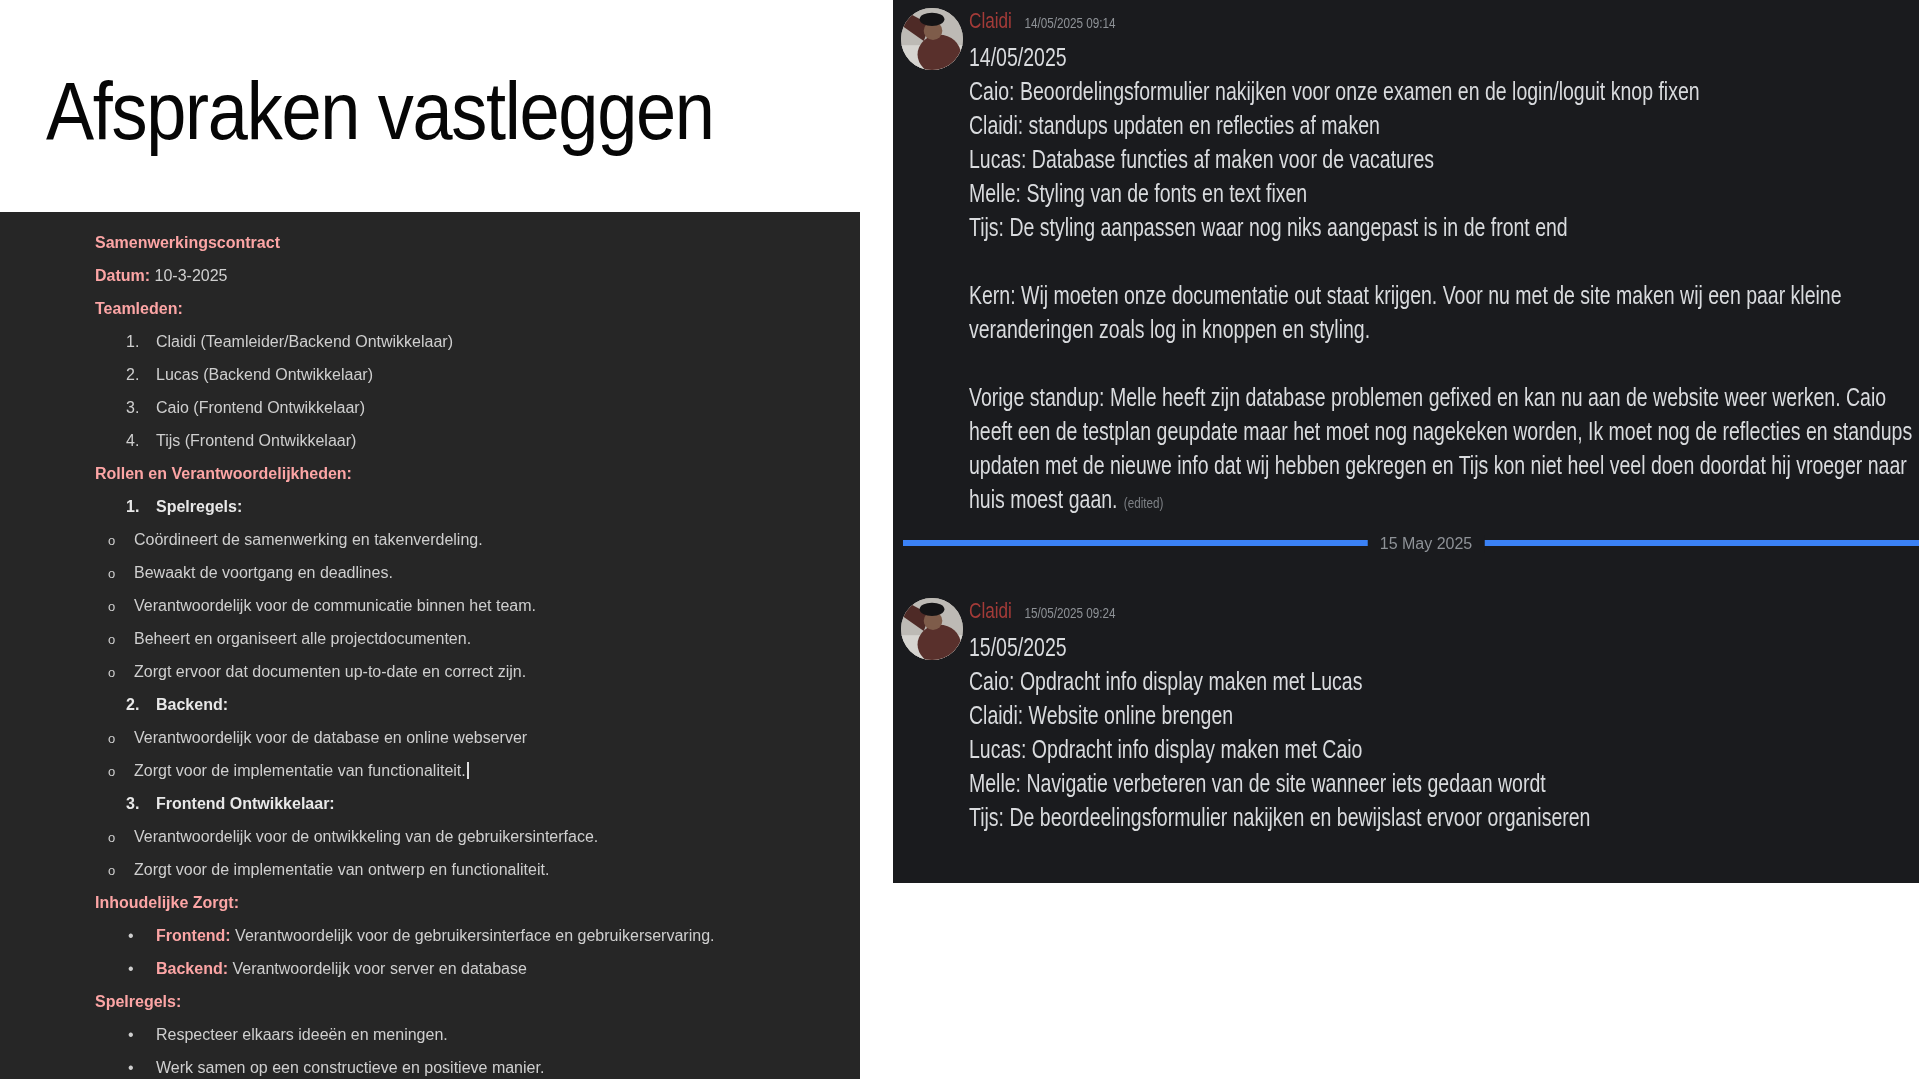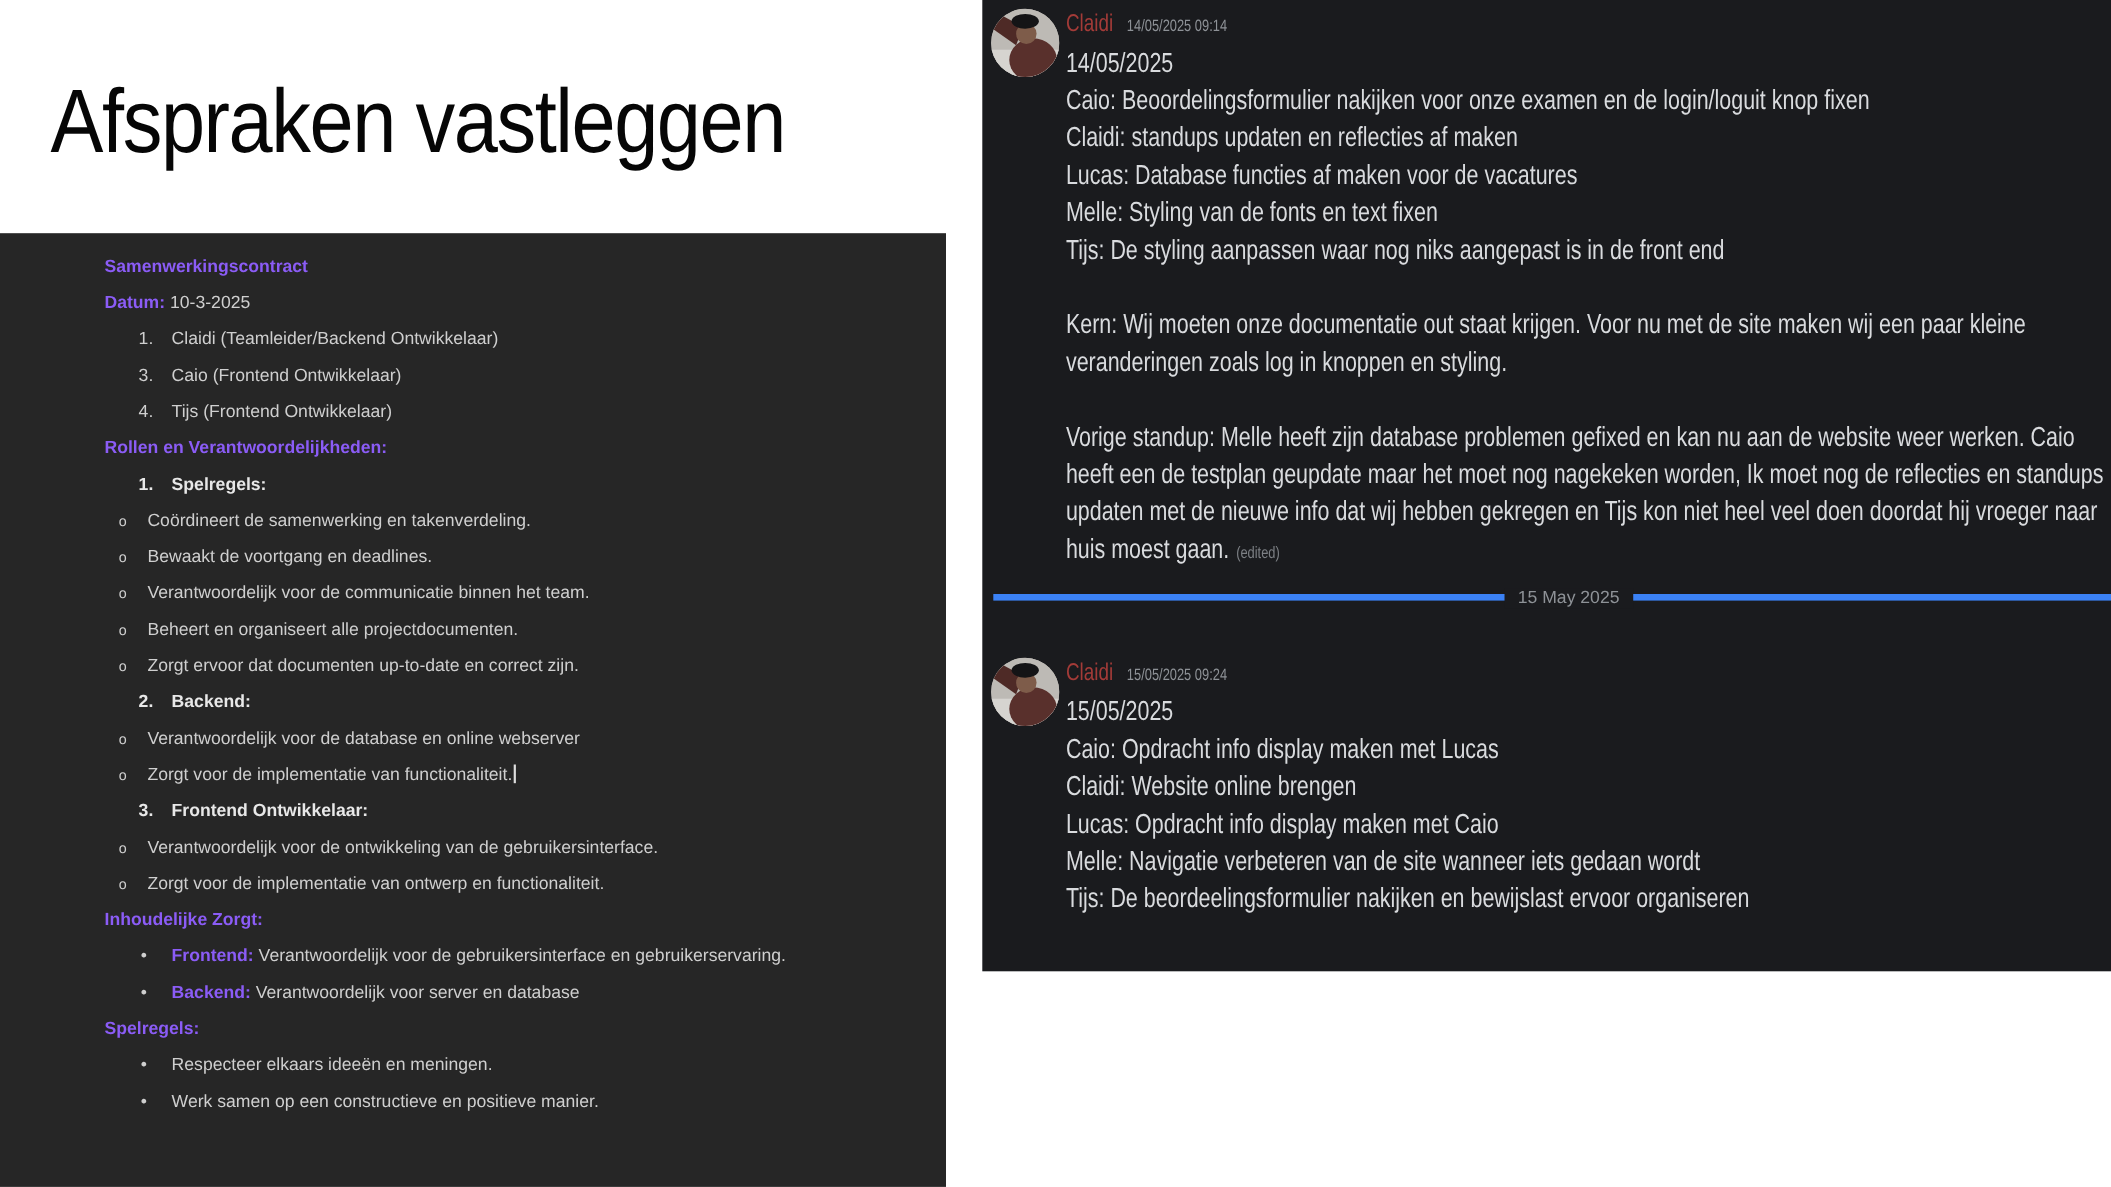--- a/index.html
+++ b/index.html
@@ -16,21 +16,21 @@
     color:#060606; white-space:nowrap;
     transform:scaleX(0.88); transform-origin:left top;
   }
 
   
   .doc-panel {
     position:absolute; left:0; top:212px; width:860px; height:867px;
     background:#262626; z-index:2; padding-top:14px; box-sizing:border-box;
   }
   .dl { height:33px; line-height:33px; font-size:16px; color:#cfcfcf; white-space:nowrap; }
-  .dl .b { font-weight:700; color:#8b5cf6; }
+  .dl .b { font-weight:700; color:#fca5a5; }
   .dl-h  { padding-left:95px; }
   .dl-n  { padding-left:126px; }
   .dl-n .mk { display:inline-block; width:30px; }
   .dl-o  { padding-left:108px; }
   .dl-o .mk { display:inline-block; width:26px; font-size:13px; }
   .dl-b  { padding-left:128px; }
   .dl-b .mk { display:inline-block; width:28px; }
   .bold-row span { font-weight:700; color:#e8e8e8; }
   .caret { display:inline-block; width:2px; height:17px; background:#dddddd; vertical-align:-3px; margin-left:1px; }
 
@@ -71,21 +71,23 @@
   }
 </style>
 </head>
 <body>
 
 <div class="slide-title">Afspraken vastleggen</div>
 
 <div class="doc-panel">
   <div class="dl dl-h"><span class="b">Samenwerkingscontract</span></div>
   <div class="dl dl-h"><span class="b">Datum:</span><span> 10-3-2025</span></div>
+  <div class="dl dl-h"><span class="b">Teamleden:</span></div>
   <div class="dl dl-n"><span class="mk">1.</span><span>Claidi (Teamleider/Backend Ontwikkelaar)</span></div>
+  <div class="dl dl-n"><span class="mk">2.</span><span>Lucas (Backend Ontwikkelaar)</span></div>
   <div class="dl dl-n"><span class="mk">3.</span><span>Caio (Frontend Ontwikkelaar)</span></div>
   <div class="dl dl-n"><span class="mk">4.</span><span>Tijs (Frontend Ontwikkelaar)</span></div>
   <div class="dl dl-h"><span class="b">Rollen en Verantwoordelijkheden:</span></div>
   <div class="dl dl-n bold-row"><span class="mk">1.</span><span>Spelregels:</span></div>
   <div class="dl dl-o"><span class="mk">o</span><span>Coördineert de samenwerking en takenverdeling.</span></div>
   <div class="dl dl-o"><span class="mk">o</span><span>Bewaakt de voortgang en deadlines.</span></div>
   <div class="dl dl-o"><span class="mk">o</span><span>Verantwoordelijk voor de communicatie binnen het team.</span></div>
   <div class="dl dl-o"><span class="mk">o</span><span>Beheert en organiseert alle projectdocumenten.</span></div>
   <div class="dl dl-o"><span class="mk">o</span><span>Zorgt ervoor dat documenten up-to-date en correct zijn.</span></div>
   <div class="dl dl-n bold-row"><span class="mk">2.</span><span>Backend:</span></div>

